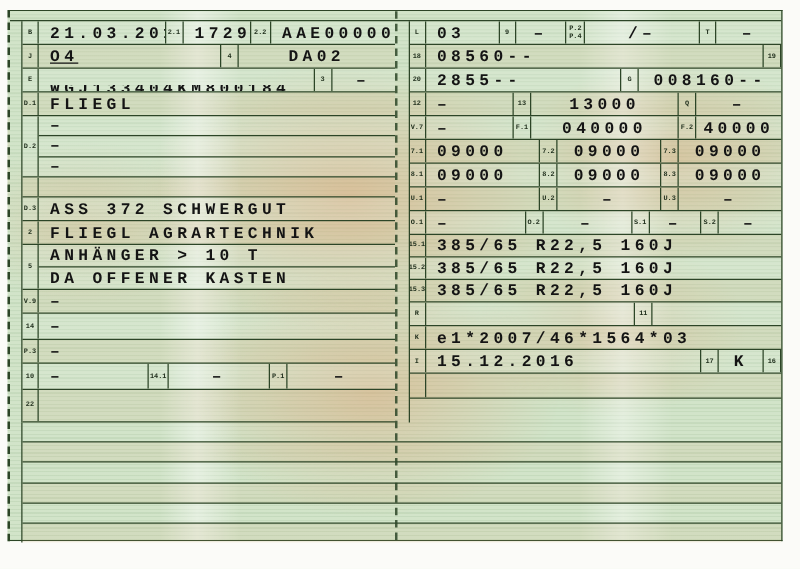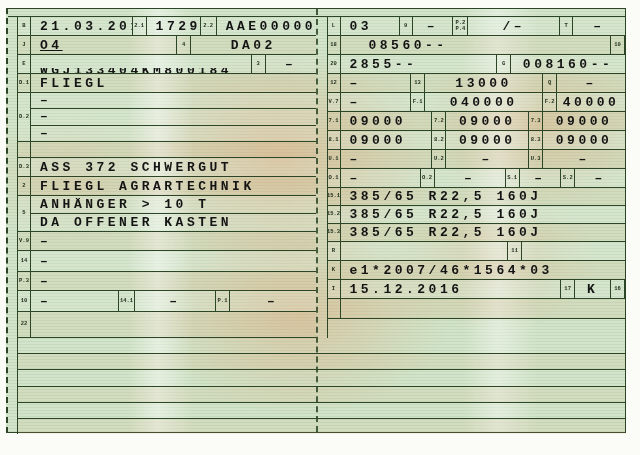--- a/index.html
+++ b/index.html
@@ -153,21 +153,21 @@
             <div class="lbl">L</div>
             <div class="val l" style="flex: 52 1 0px;">03</div>
             <div class="lbl mid" style="flex: 0 0 14px;">9</div>
             <div class="val c" style="flex: 42 1 0px;">–</div>
             <div class="lbl mid" style="flex: 0 0 16px;">P.2
 P.4</div>
             <div class="val c" style="flex: 96 1 0px;">/–</div>
             <div class="lbl mid" style="flex: 0 0 14px;">T</div>
             <div class="val c" style="flex: 55 1 0px;">–</div>
           </div>
-          <div class="row" style="height: 19px; flex: 0 0 19px; gap: 19px;">
+          <div class="row" style="height: 19px; flex: 0 0 19px;">
             <div class="lbl">18</div>
             <div class="val l" style="flex: 152 1 0px;">08560--</div>
             <div class="lbl mid" style="flex: 0 0 15px;">19</div>
           </div>
           <div class="row" style="height: 19px; flex: 0 0 19px;">
             <div class="lbl">20</div>
             <div class="val l" style="flex: 152 1 0px;">2855--</div>
             <div class="lbl mid" style="flex: 0 0 15px;">G</div>
             <div class="val c" style="flex: 118 1 0px;">008160--</div>
           </div>

